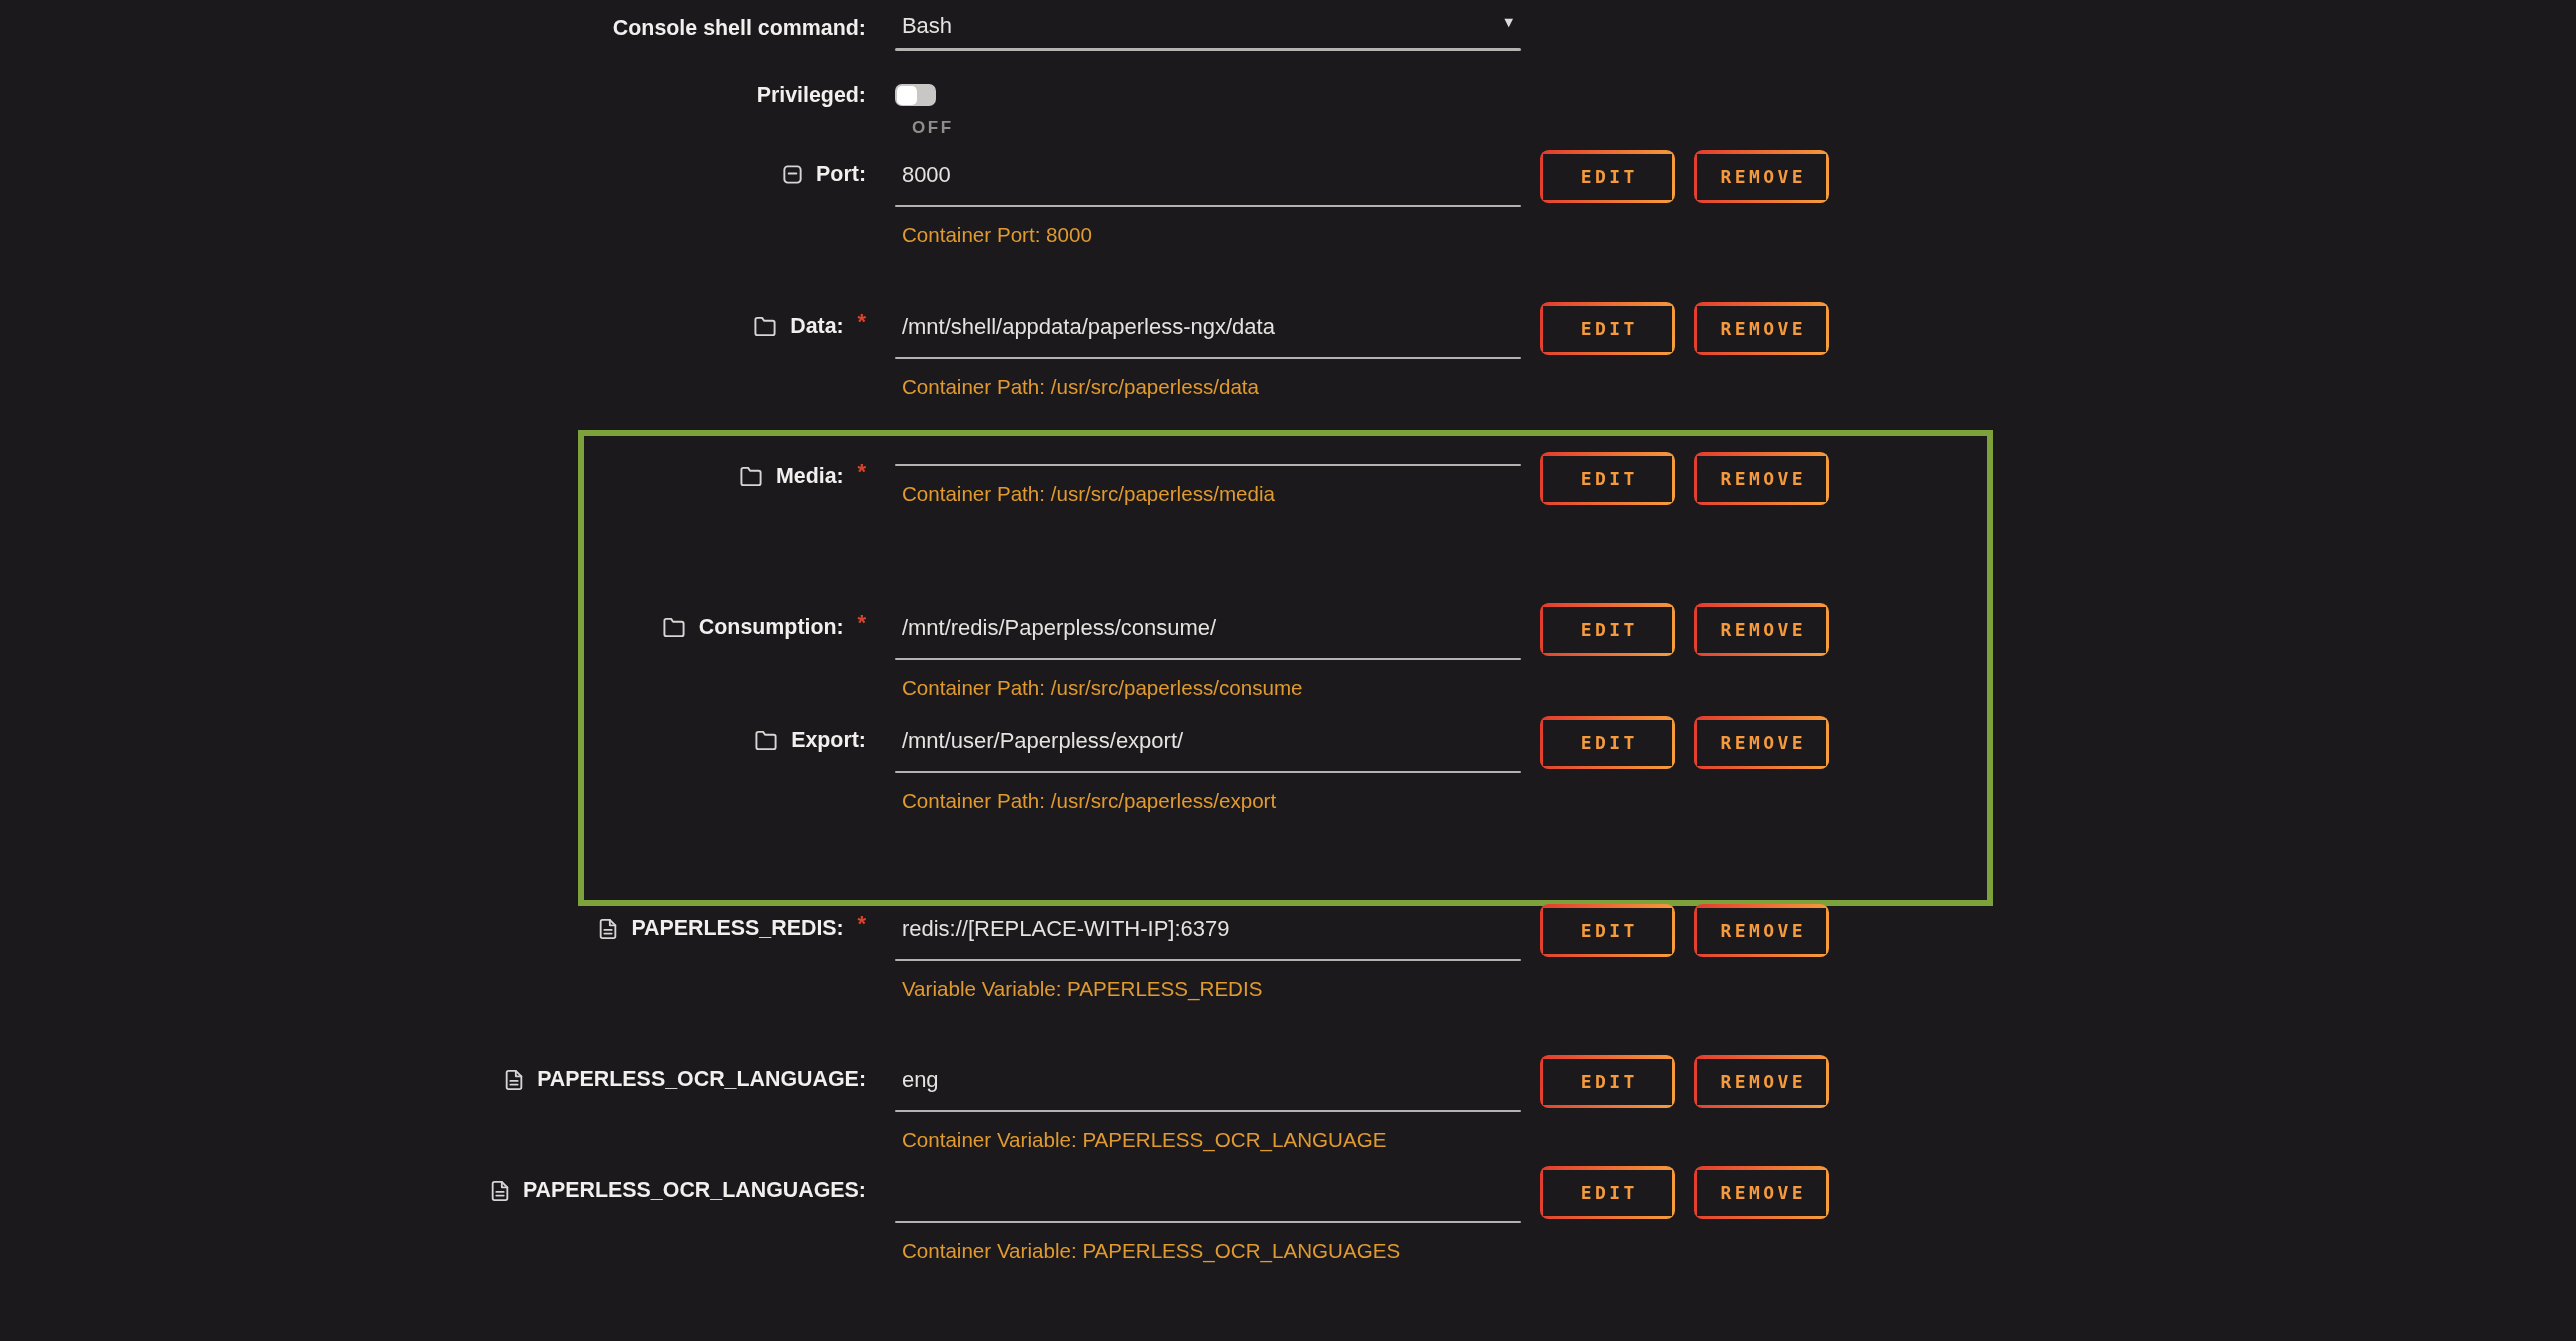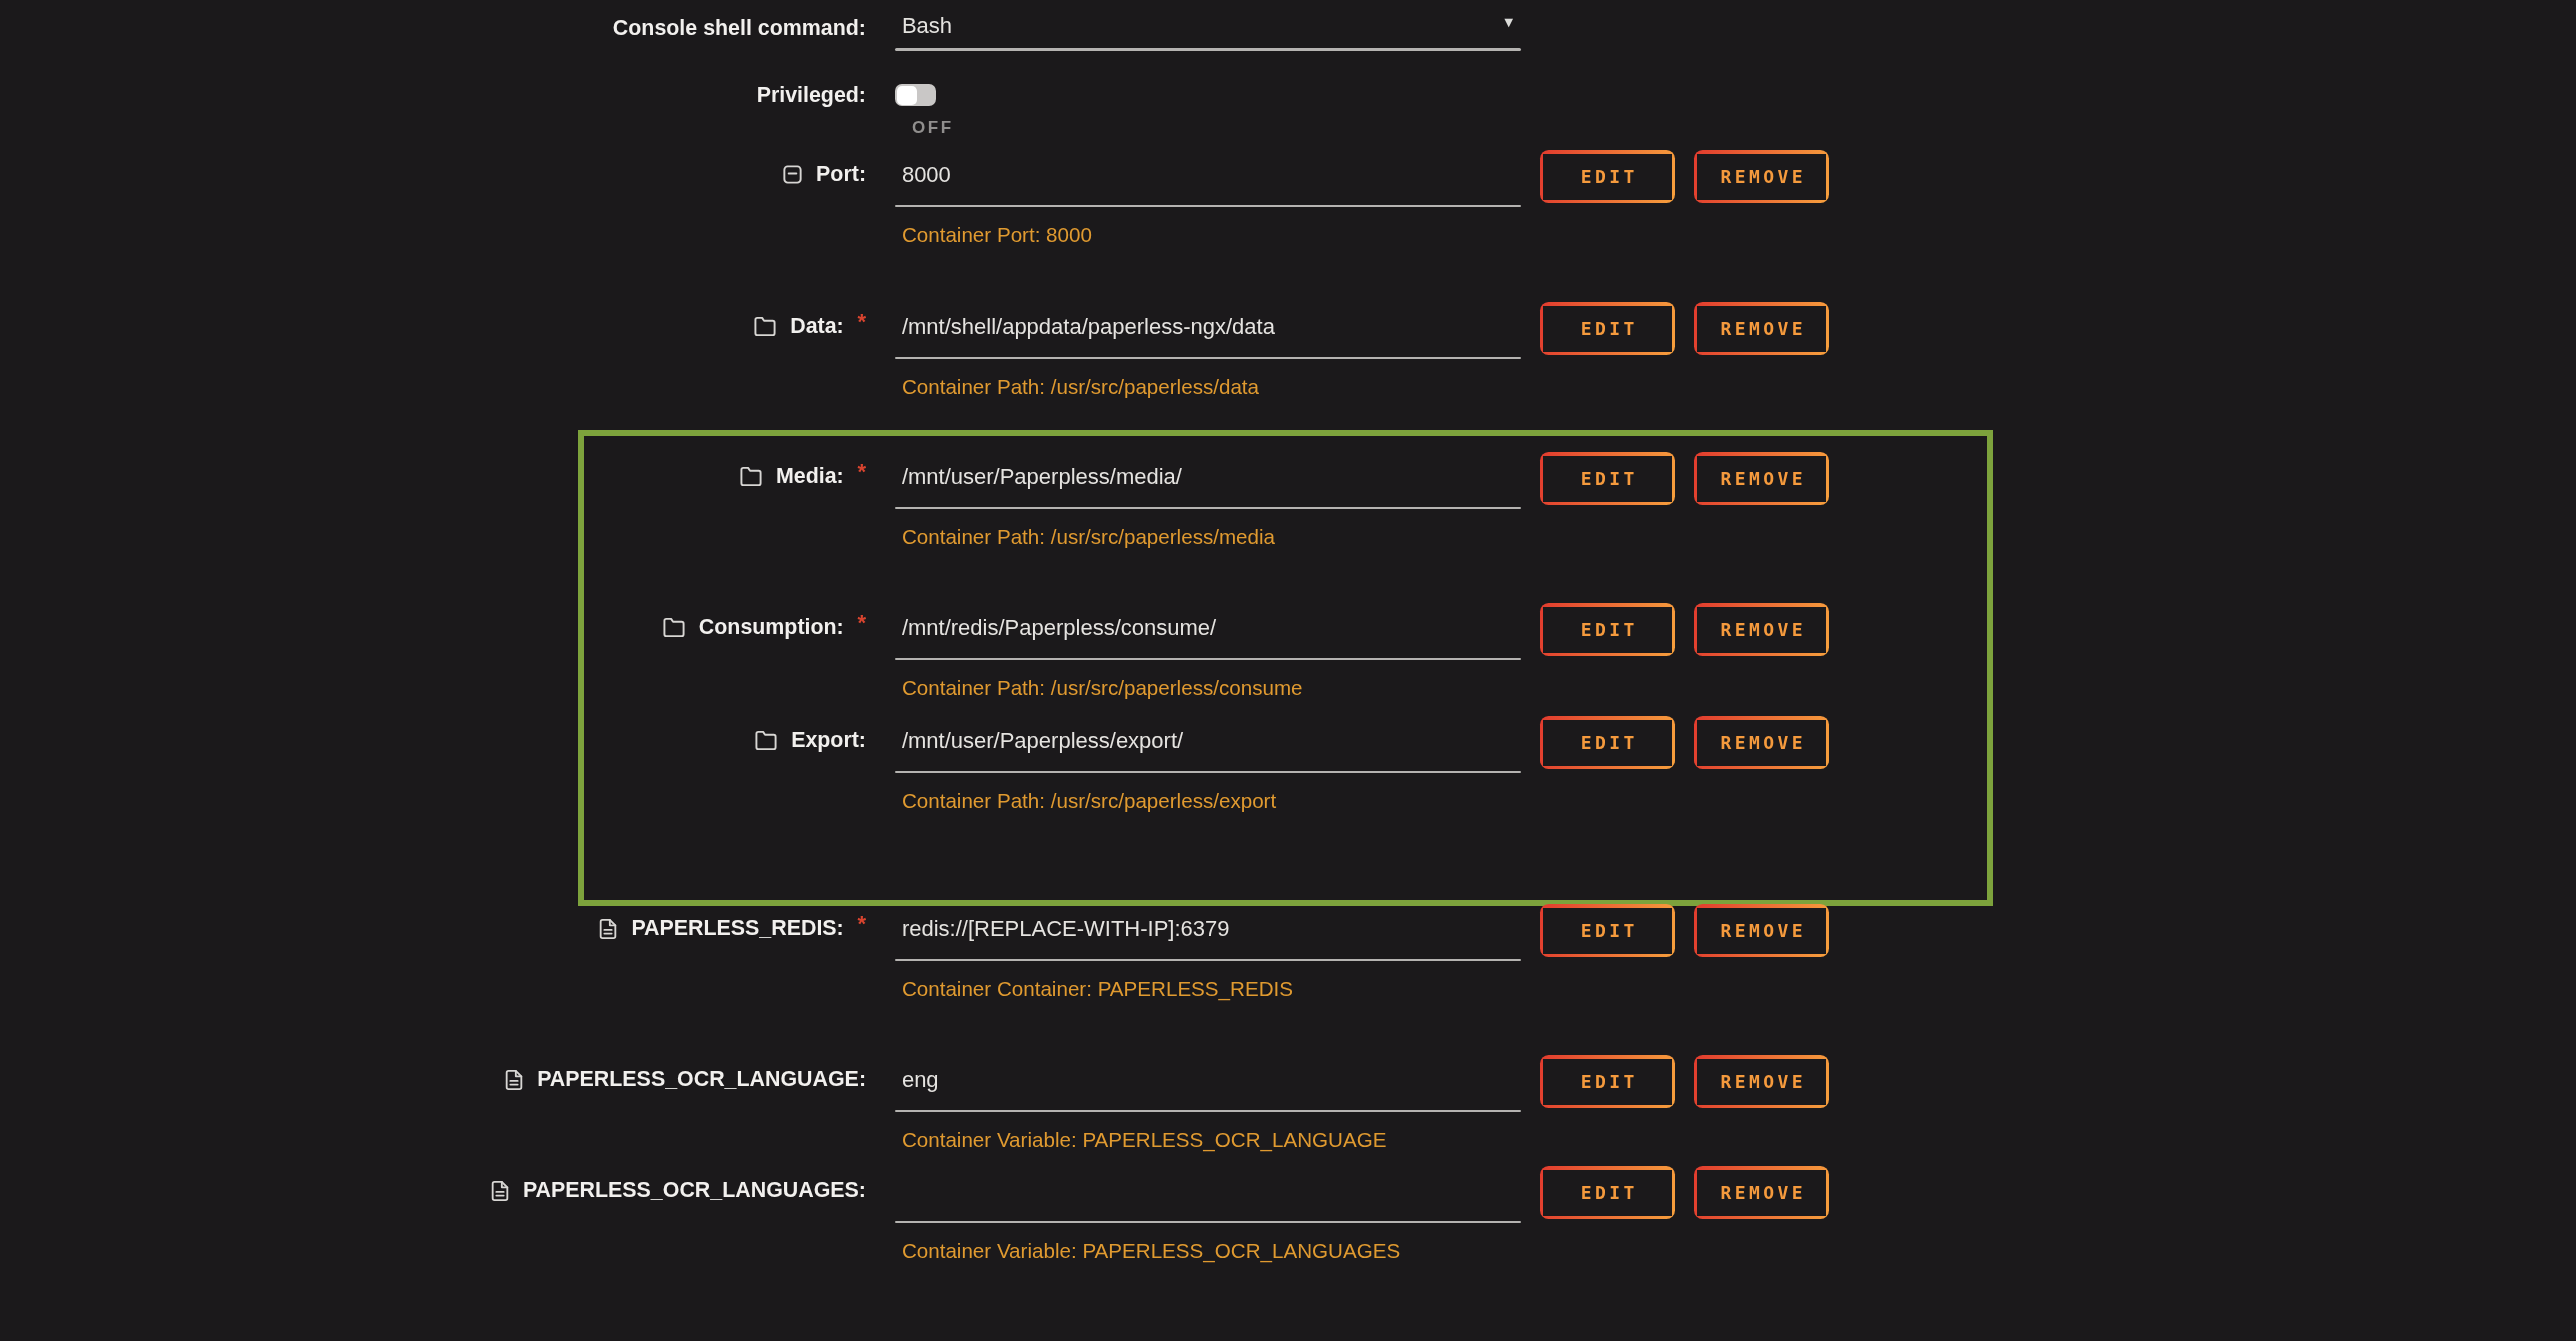--- a/index.html
+++ b/index.html
@@ -136,21 +136,20 @@
     <div class="label-cell">
       <span class="icon">
         <svg width="26" height="23" viewBox="0 0 24 24" fill="none" stroke="#d8d6d4" stroke-width="2" stroke-linejoin="round">
           <path d="M22 19a2 2 0 0 1-2 2H4a2 2 0 0 1-2-2V5a2 2 0 0 1 2-2h5l2 3h9a2 2 0 0 1 2 2z"></path>
         </svg>
       </span>
       <span class="label">Media:</span>
       <span class="req">*</span>
     </div>
     <div class="field">
-      <div class="value">/mnt/user/Paperpless/media/</div>
       <div class="underline"></div>
       <div class="hint">Container Path: /usr/src/paperless/media</div>
     </div>
     <div class="actions">
       <button class="btn">
           <span class="btn-inner">EDIT</span>
         </button>
       <button class="btn">
           <span class="btn-inner">REMOVE</span>
         </button>
@@ -215,21 +214,21 @@
           <line x1="16" y1="13" x2="8" y2="13"></line>
           <line x1="16" y1="17" x2="8" y2="17"></line>
         </svg>
       </span>
       <span class="label">PAPERLESS_REDIS:</span>
       <span class="req">*</span>
     </div>
     <div class="field">
       <div class="value">redis://[REPLACE-WITH-IP]:6379</div>
       <div class="underline"></div>
-      <div class="hint">Container Container: PAPERLESS_REDIS</div>
+      <div class="hint">Variable Variable: PAPERLESS_REDIS</div>
     </div>
     <div class="actions">
       <button class="btn">
           <span class="btn-inner">EDIT</span>
         </button>
       <button class="btn">
           <span class="btn-inner">REMOVE</span>
         </button>
     </div>
   </div>

